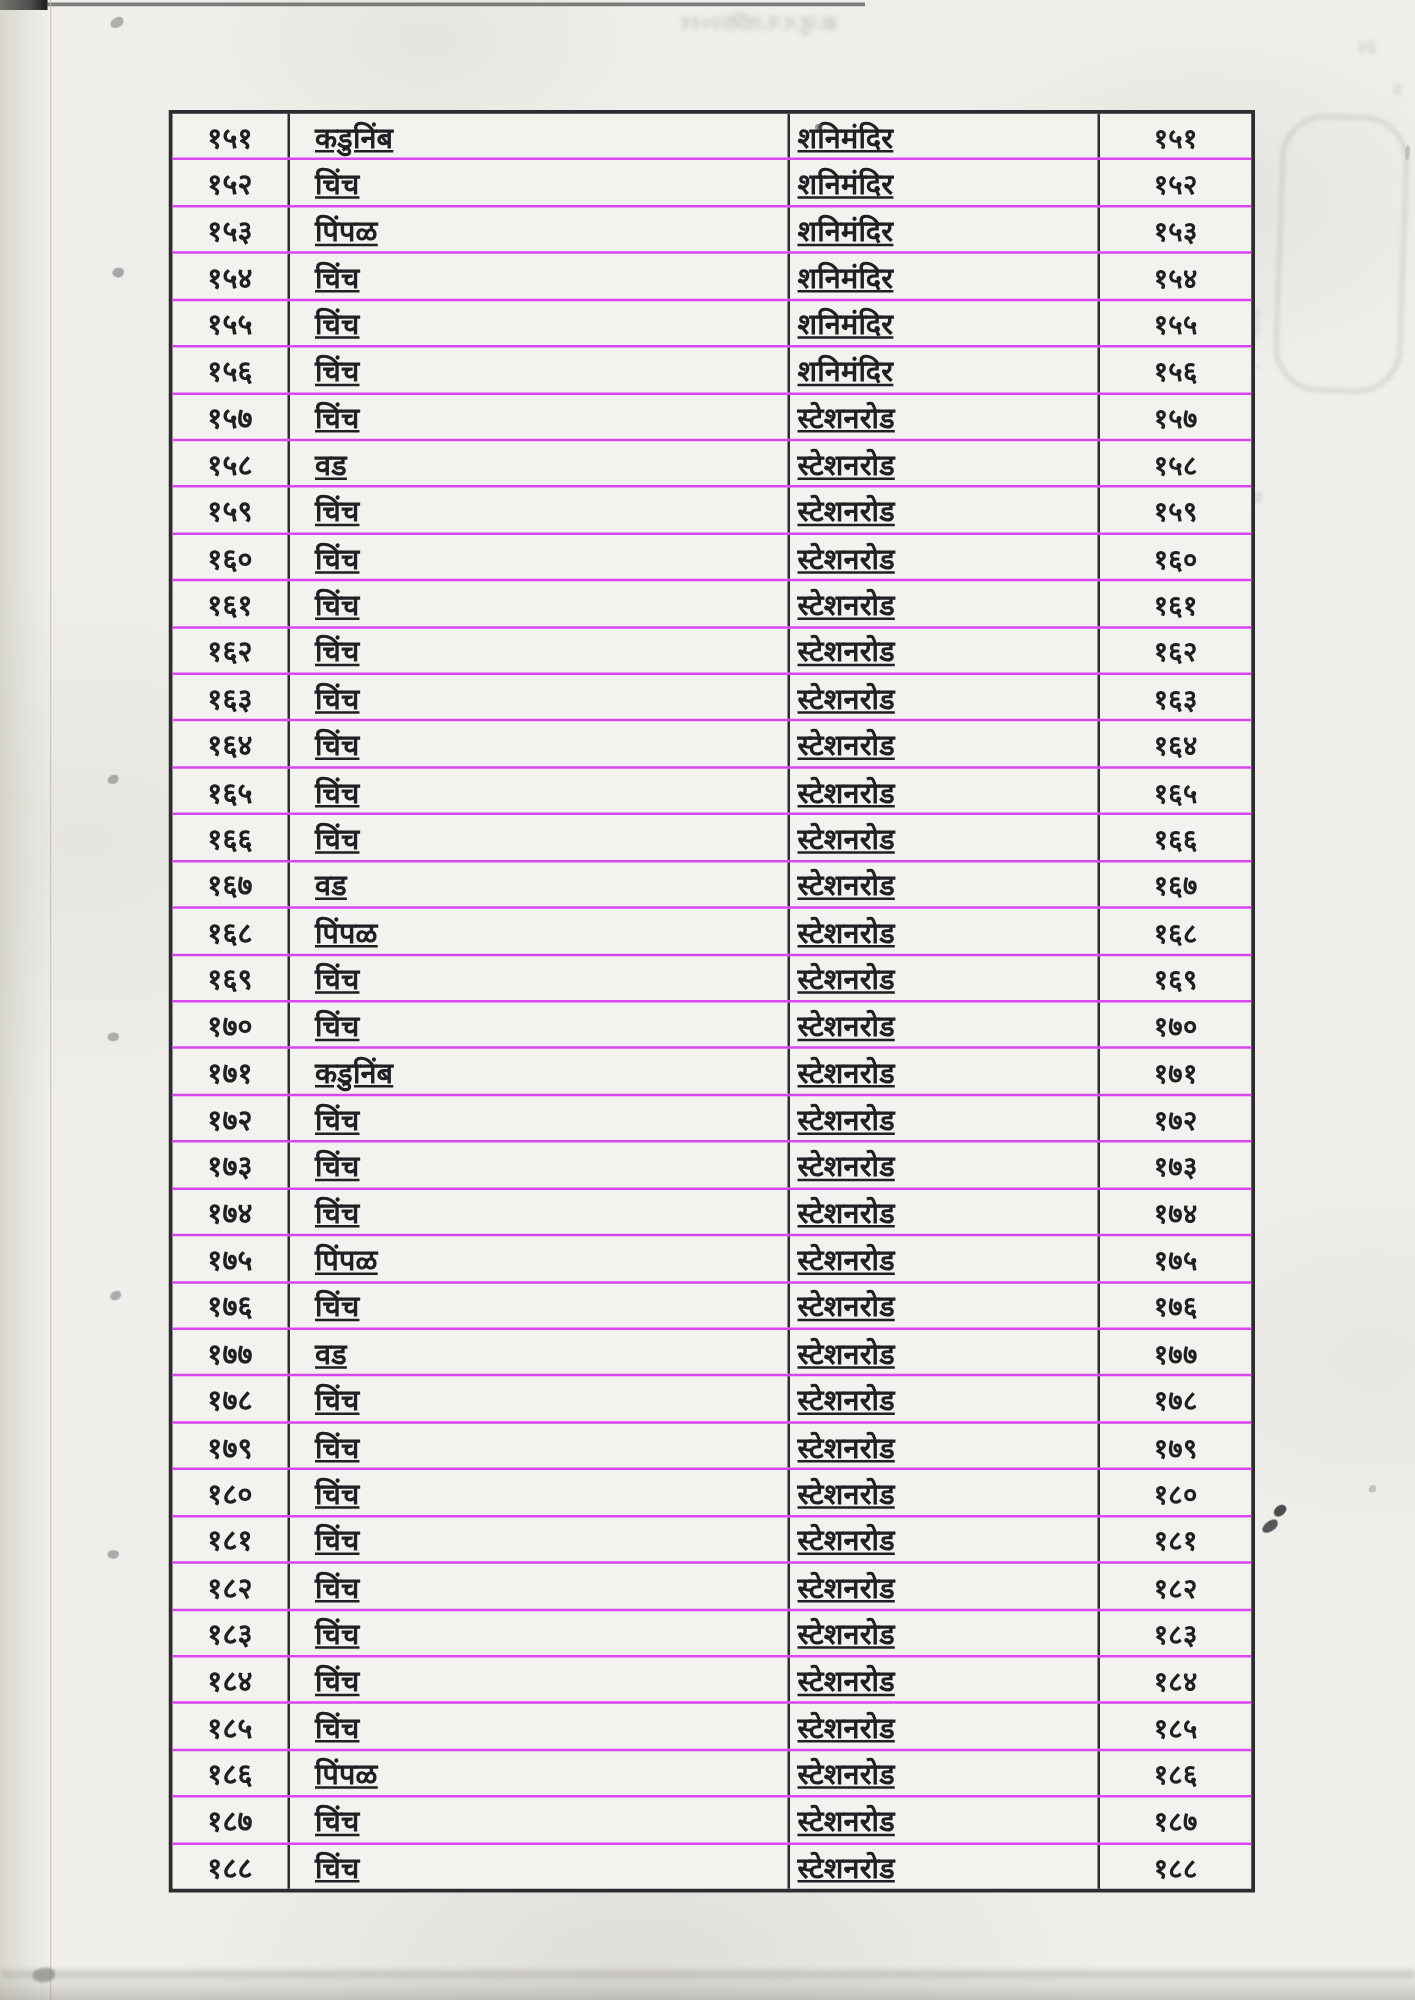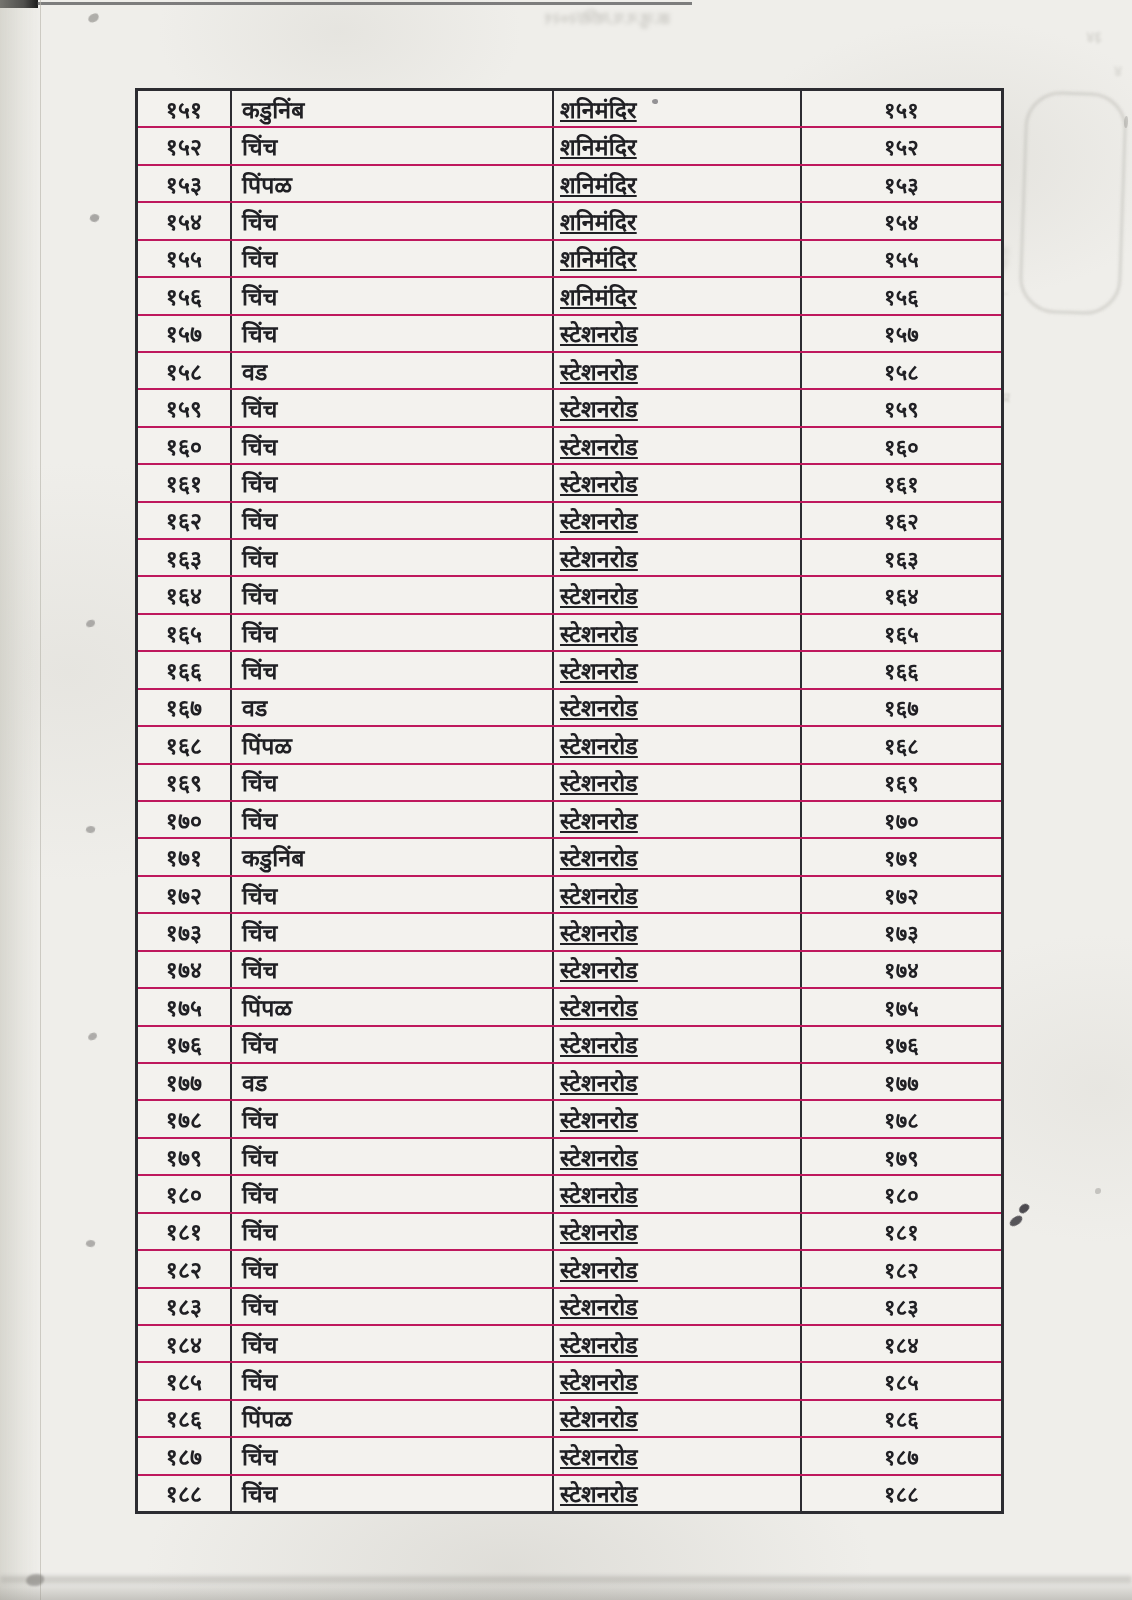--- a/index.html
+++ b/index.html
@@ -34,29 +34,29 @@
   .topbar{ position:absolute; left:0; top:0; width:38px; height:8px; background:#141414; }
   .topline{ position:absolute; left:37px; top:2px; width:655px; height:3px;
             background:rgba(55,55,58,.62); filter:blur(.4px); }
 
   
   .tree-table{
     position:absolute; left:135px; top:88px; width:869px; height:1426px;
     box-sizing:border-box; border:3px solid #2c2c31; background:#f3f2ee;
     display:flex; flex-direction:column; z-index:3;
   }
-  .row{ flex:1 1 0; display:flex; border-bottom:2px solid #be185d; min-height:0; }
+  .row{ flex:1 1 0; display:flex; border-bottom:2px solid #d946ef; min-height:0; }
   .row:last-child{ border-bottom:none; }
   .cell{
     box-sizing:border-box; border-right:2px solid #2c2c31;
     display:flex; align-items:center; overflow:hidden;
     font-size:23px; font-weight:bold; color:#202024; letter-spacing:.2px;
   }
   .c1{ width:94px;  justify-content:center; }
-  .c2{ width:322px; padding-left:10px; }
+  .c2{ width:400px; padding-left:20px;text-decoration:underline; }
   .c3{ width:248px; padding-left:6px;text-decoration:underline; }
   .c4{ flex:1; justify-content:center; border-right:none; font-size:22px; }
 
   
   .ghost{
     position:absolute; z-index:1; white-space:nowrap; overflow:hidden;
     transform:scaleX(-1); font-weight:bold; color:#9d9b94; pointer-events:none;
   }
   .ghost-rule{ position:absolute; z-index:1; pointer-events:none; background:rgba(165,163,156,.4); filter:blur(1px); }
   .stamp-ghost{

